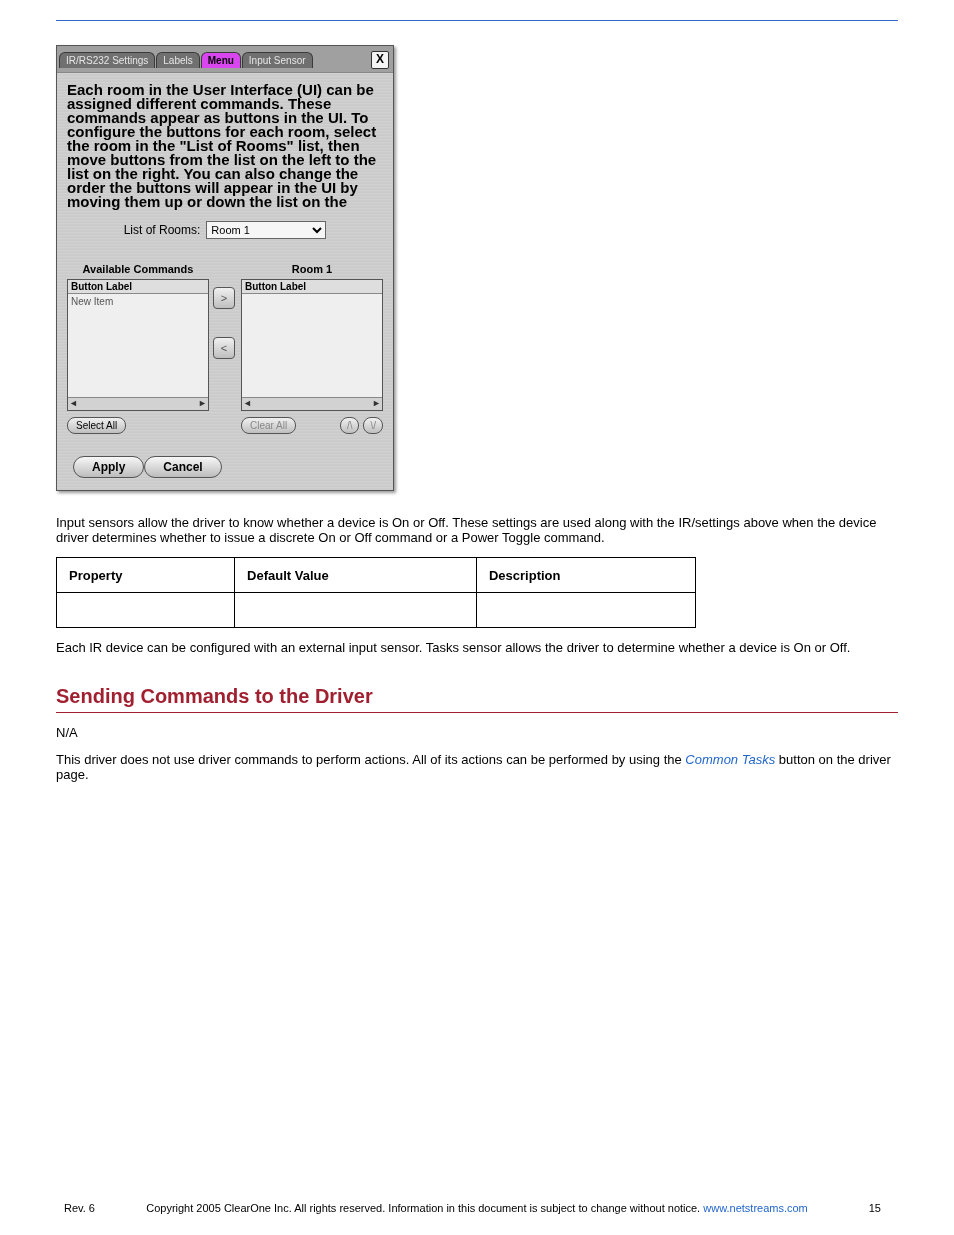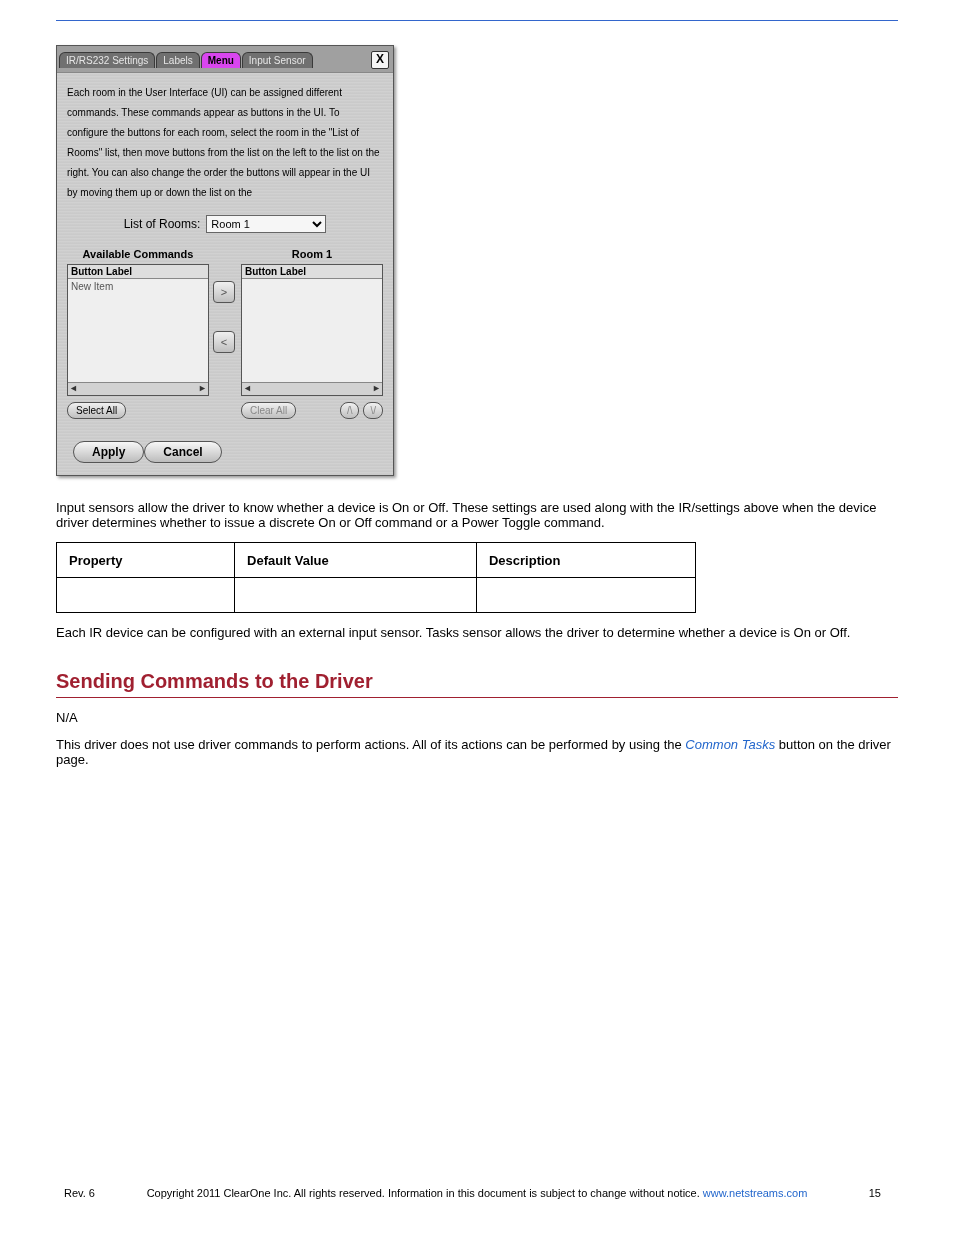--- a/index.html
+++ b/index.html
@@ -90,23 +90,23 @@
     border-radius: 2px;
   }
 
   .dlg-body {
     padding: 10px 10px 8px 10px;
     border-top: 1px solid #888;
     font-size: 10px;
   }
 
   .dlg-desc {
-    font-weight: normal;
-    font-size: 10px;
-    line-height: 20px;
+    font-weight: bold;
+    font-size: 15px;
+    line-height: 14px;
   }
 
   .dlg-roomrow {
     display: flex;
     align-items: center;
     gap: 6px;
     justify-content: center;
     margin: 12px 0 8px 0;
     font-size: 12px;
   }
@@ -122,21 +122,21 @@
     display: flex;
     gap: 4px;
     align-items: flex-start;
   }
   .col {
     flex: 1;
     display: flex;
     flex-direction: column;
   }
   .col h4 {
-    margin: 7px 0 4px 0;
+    margin: 16px 0 4px 0;
     font-size: 11px;
     font-weight: bold;
     text-align: center;
   }
   .listbox {
     border: 1px solid #555;
     background: #efefef;
     height: 130px;
     display: flex;
     flex-direction: column;
@@ -365,19 +365,19 @@
   <p class="body">
     <span>This driver does not use driver commands to perform actions. All of its actions can be performed by using the </span>
     <span style="font-style:italic; color:#2266cc">Common Tasks</span>
     <span> button on the </span>
     <span> driver page.</span>
   </p>
 
   <div class="foot">
     <span class="fl">Rev. 6</span>
     <span class="fc">
-      <span>Copyright 2011 ClearOne Inc. All rights reserved. Information in this document is subject to change without notice.</span>
+      <span>Copyright 2005 ClearOne Inc. All rights reserved. Information in this document is subject to change without notice.</span>
       <a href="#">www.netstreams.com</a>
     </span>
     <span class="fr">15</span>
   </div>
 
 </div>
 
 </body></html>

